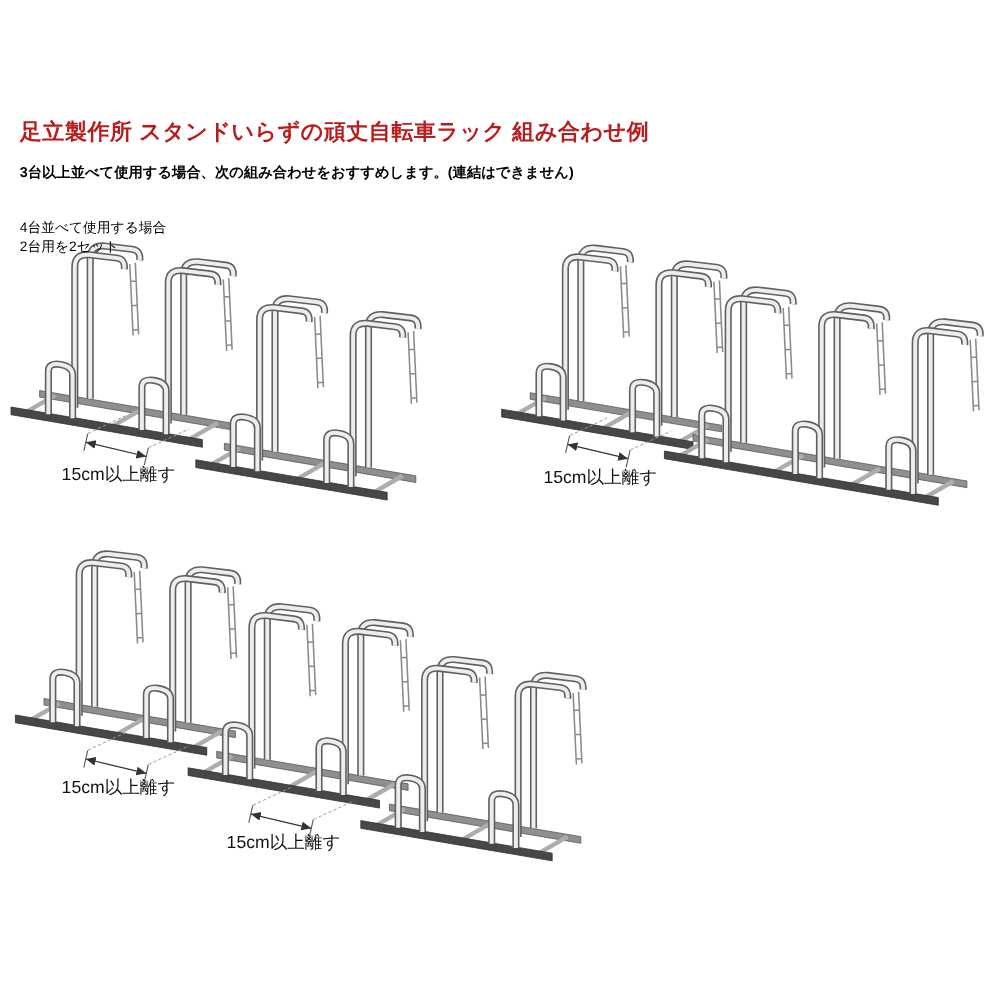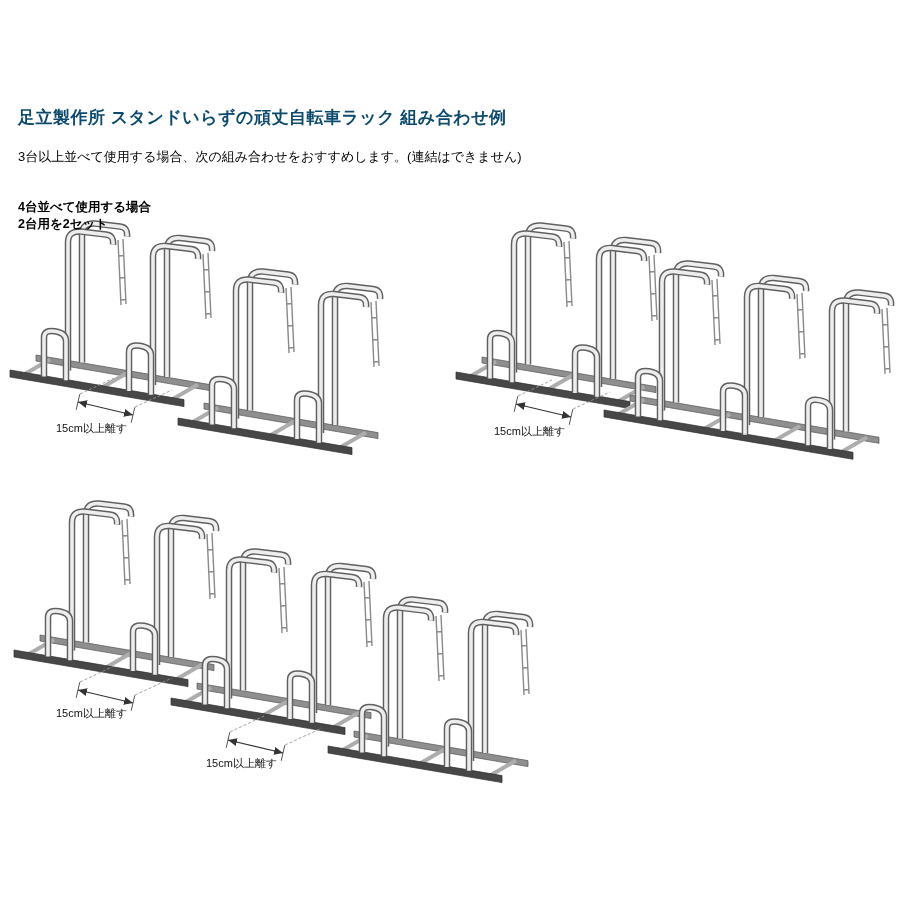--- a/index.html
+++ b/index.html
@@ -3,31 +3,31 @@
 <meta charset="utf-8">
 <style>
   html,body{margin:0;padding:0;background:#fff;}
   .page{
     position:relative;width:900px;height:900px;background:#fff;overflow:hidden;
     font-family:"Liberation Sans",sans-serif;color:#000;
   }
   .art{position:absolute;left:0;top:0;}
   .page-title{
     position:absolute;left:18px;top:106px;margin:0;
-    font-size:17px;font-weight:600;letter-spacing:.5px;color:#0c4a6e;white-space:nowrap;
+    font-size:20px;font-weight:600;letter-spacing:.5px;color:#b91c1c;white-space:nowrap;
   }
   .page-subtitle{
     position:absolute;left:18px;top:148px;margin:0;
-    font-size:13px;font-weight:400;color:#000;white-space:nowrap;
+    font-size:13px;font-weight:700;color:#000;white-space:nowrap;
   }
   .caption{
-    position:absolute;font-size:12.5px;line-height:1.35;color:#000;white-space:nowrap;font-weight:bold;
+    position:absolute;font-size:12.5px;line-height:1.35;color:#000;white-space:nowrap;
   }
   .gap-label{
-    position:absolute;font-size:11px;color:#111;white-space:nowrap;
+    position:absolute;font-size:16px;color:#111;white-space:nowrap;
   }
   
   .tube-o{fill:none;stroke:#606060;stroke-width:6.5;stroke-linejoin:round;stroke-linecap:butt;}
   .tube-i{fill:none;stroke:#ededed;stroke-width:3.6;stroke-linejoin:round;stroke-linecap:butt;}
   .tie{stroke:#adadad;stroke-width:4;}
   .ladder{stroke:#8a8a8a;stroke-width:1.4;fill:none;}
   .dim-line{stroke:#333;stroke-width:1.1;}
   .tick{stroke:#555;stroke-width:1;}
   .leader{stroke:#999;stroke-width:.9;stroke-dasharray:3 2;}
 </style>

